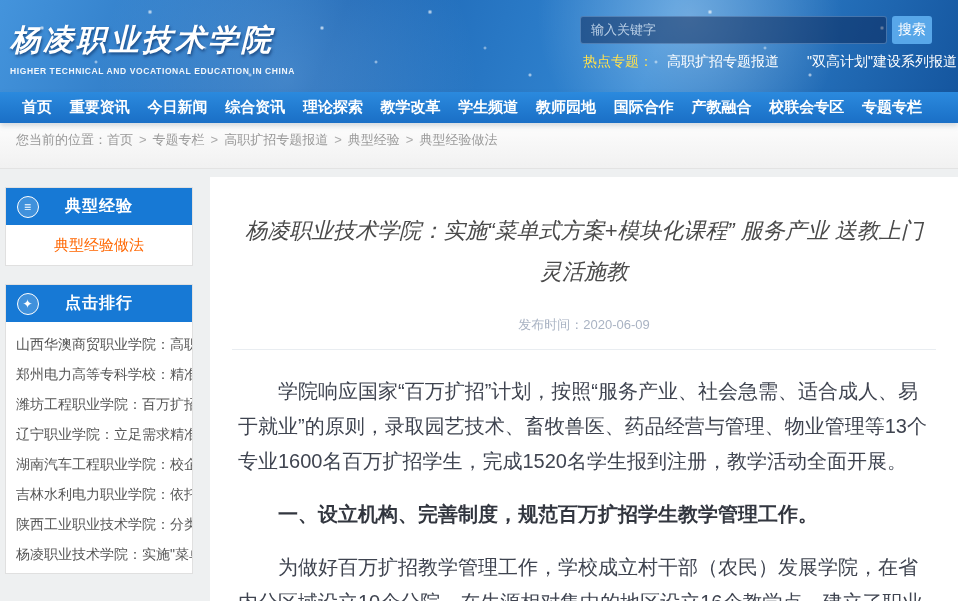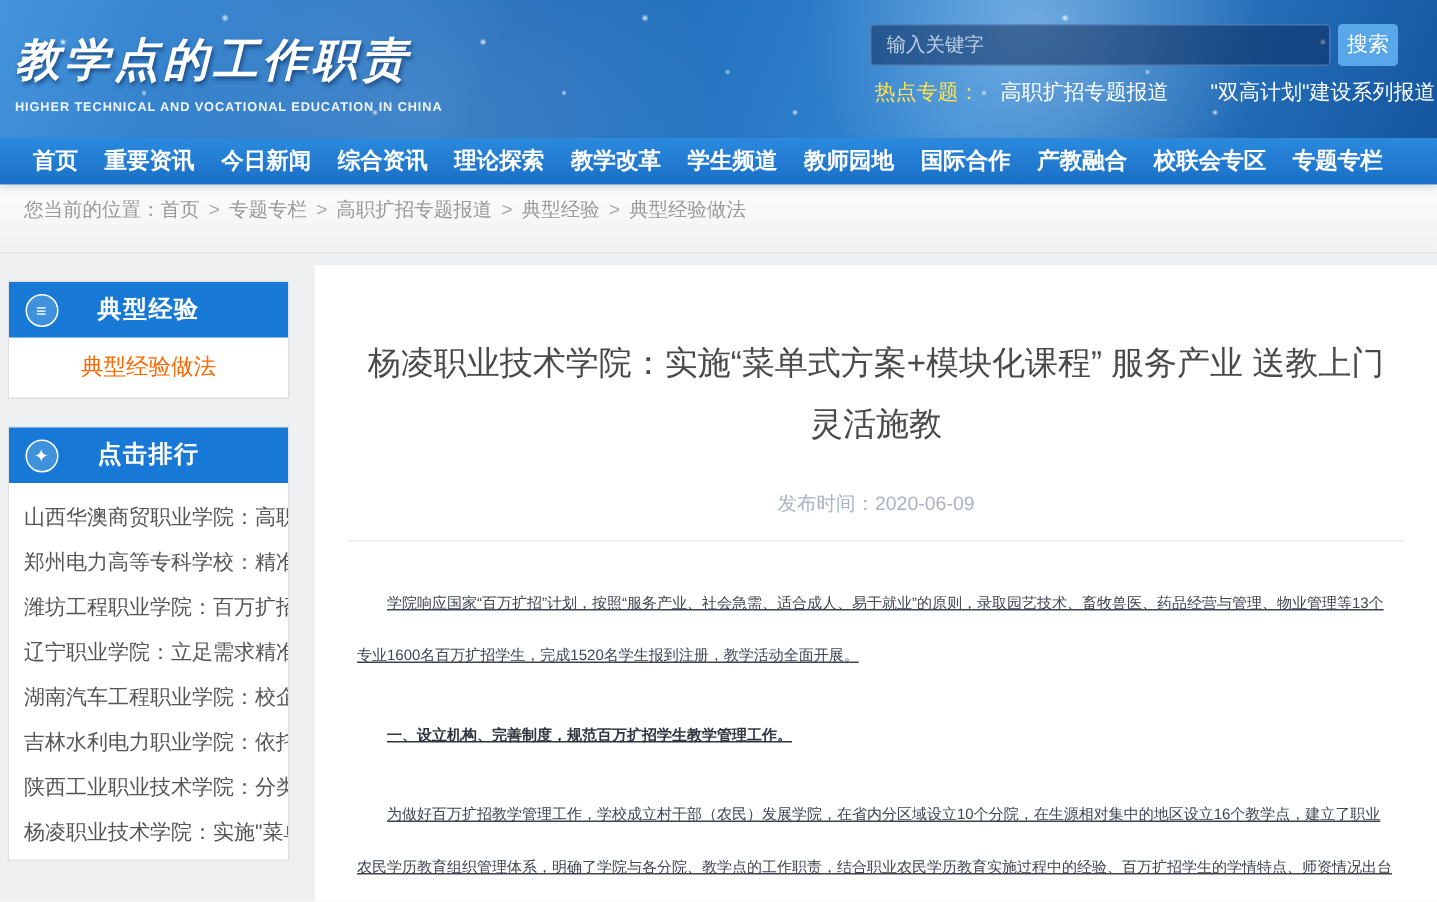--- a/index.html
+++ b/index.html
@@ -67,35 +67,35 @@
     font-size:15px; color:#555; }
   .side-item + .side-item{ border-top:1px solid #ececec; }
   .side-item.active{ color:#ff6600; }
   .rank-list{ padding:7px 0 4px; }
   .rank-item{ display:block; height:30px; line-height:30px; padding:0 10px;
     font-size:14px; color:#555; white-space:nowrap; overflow:hidden; }
 
   
   .main{ width:748px; margin-left:17px; background:#fff; min-height:436px; flex:none; }
   .article-title{ font-size:22px; font-weight:normal; color:#4a4a4a; text-align:center;
-    line-height:41px; padding:44px 22px 0; }
+    line-height:41px; padding:33px 22px 0;font-style:italic; }
   .article-meta{ text-align:center; font-size:13px; color:#a9b3c3; margin-top:24px;
     padding-bottom:15px; }
   .meta-divider{ border-bottom:1px solid #e9edf1; margin:0 22px; }
   .article-body{ padding:6px 28px 0; }
-  .blk{ font-size:10px; line-height:35px; text-indent:2em; margin-top:18px;text-decoration:underline; }
+  .blk{ font-size:20px; line-height:35px; text-indent:2em; margin-top:18px; }
   .m-para{ color:#3f4450; font-weight:normal; }
   .m-heading{ color:#32363f; font-weight:bold; }
 </style>
 </head>
 <body>
 
 <div class="banner">
   <a class="logo">
-    <div class="logo-title">教学点的工作职责</div>
+    <div class="logo-title">杨凌职业技术学院</div>
     <div class="logo-sub">HIGHER TECHNICAL AND VOCATIONAL EDUCATION IN CHINA</div>
   </a>
   <div class="search-area">
     <input class="search-input" placeholder="输入关键字" style="">
     <button class="search-btn">搜索</button>
   </div>
   <div class="hot-row">
     <span class="hot-label">热点专题：</span><span class="hot-links-wrap"><a class="hot-link">高职扩招专题报道</a><a class="hot-link">"双高计划"建设系列报道</a></span>
   </div>
 </div>

